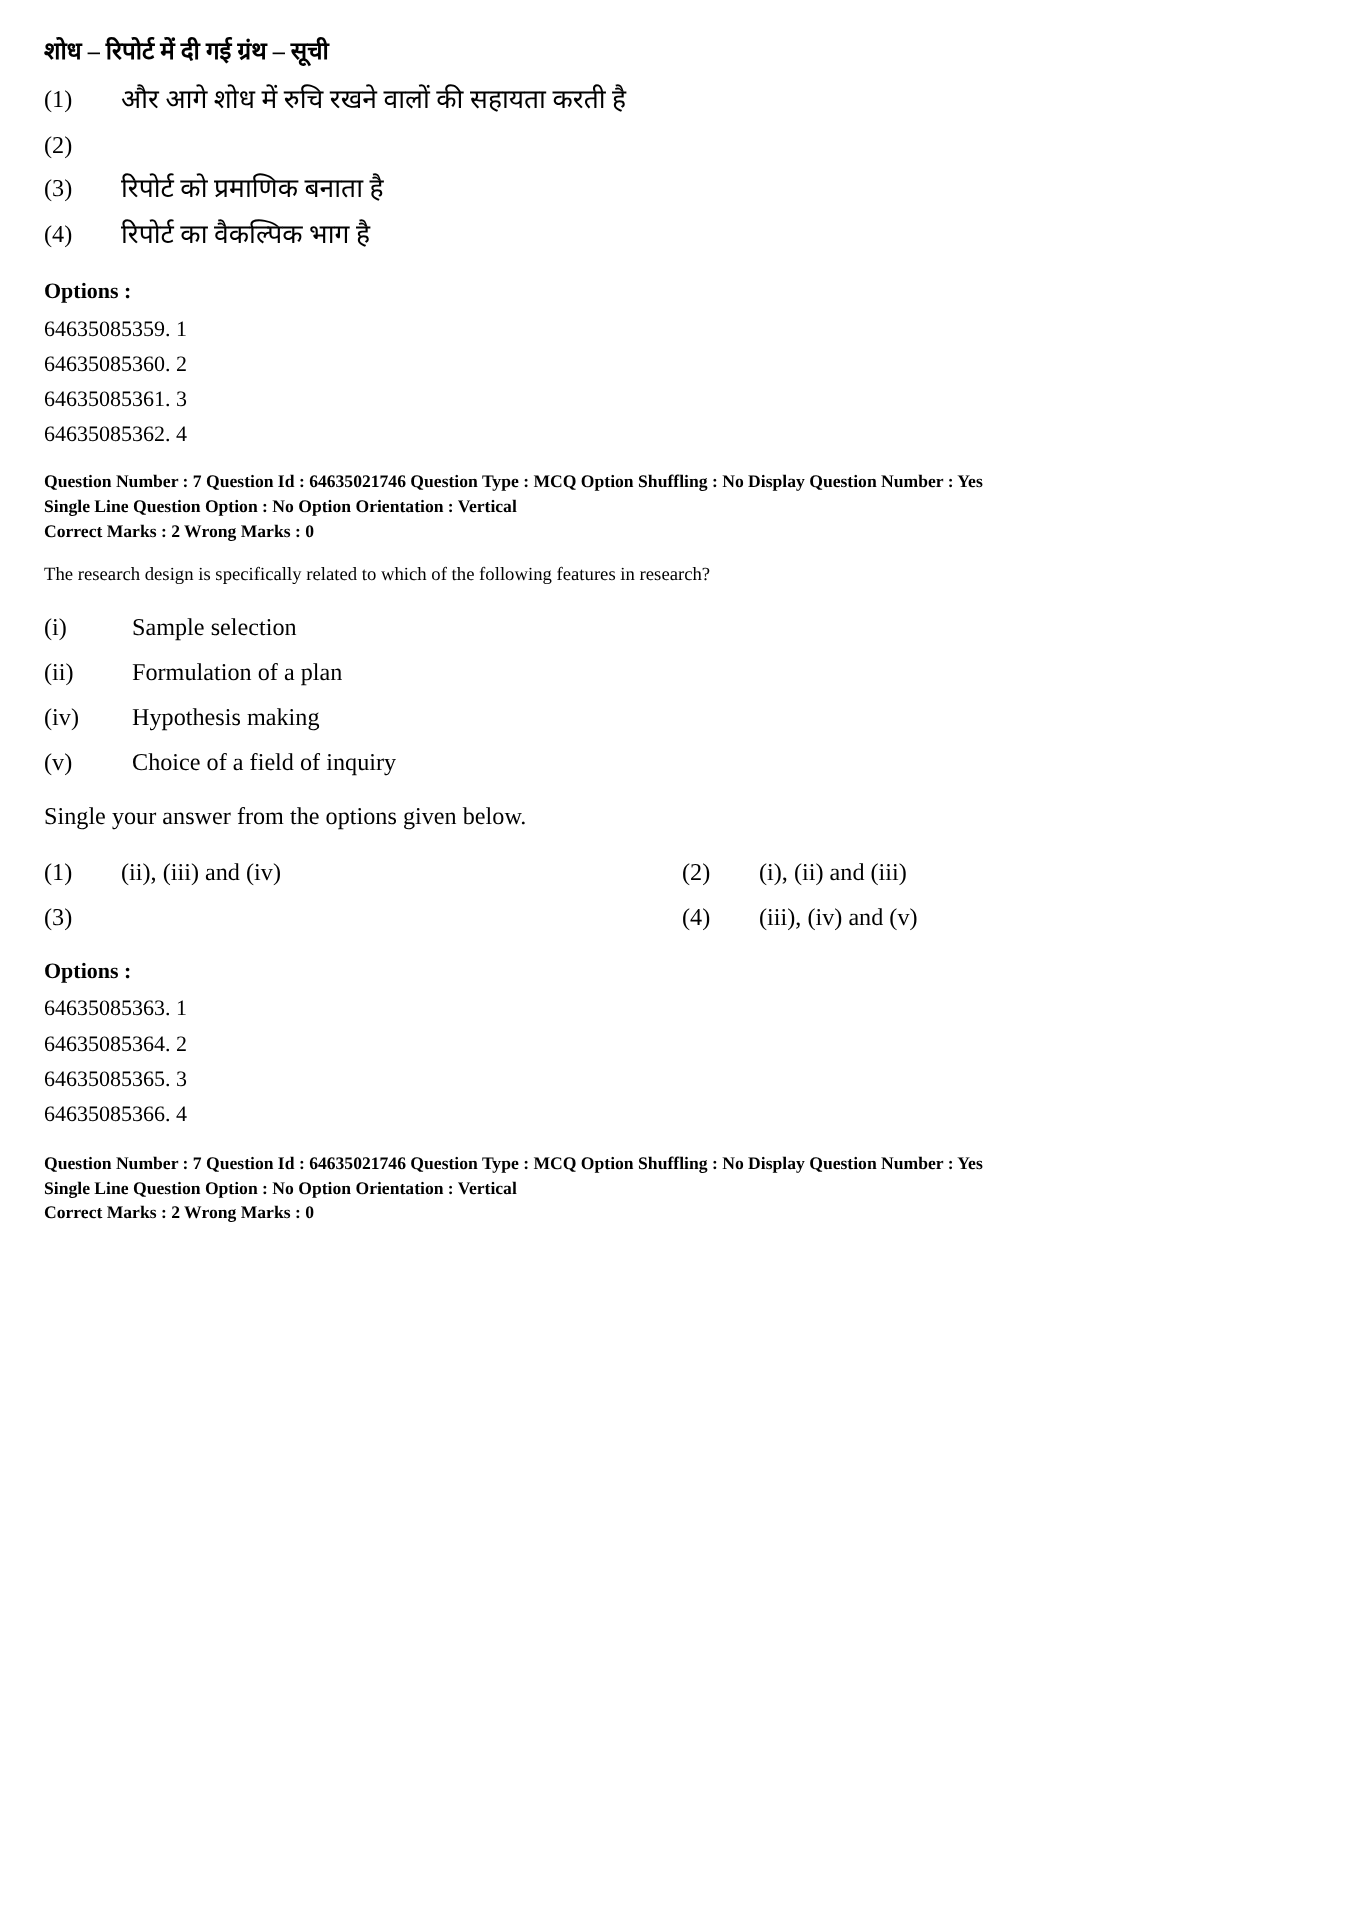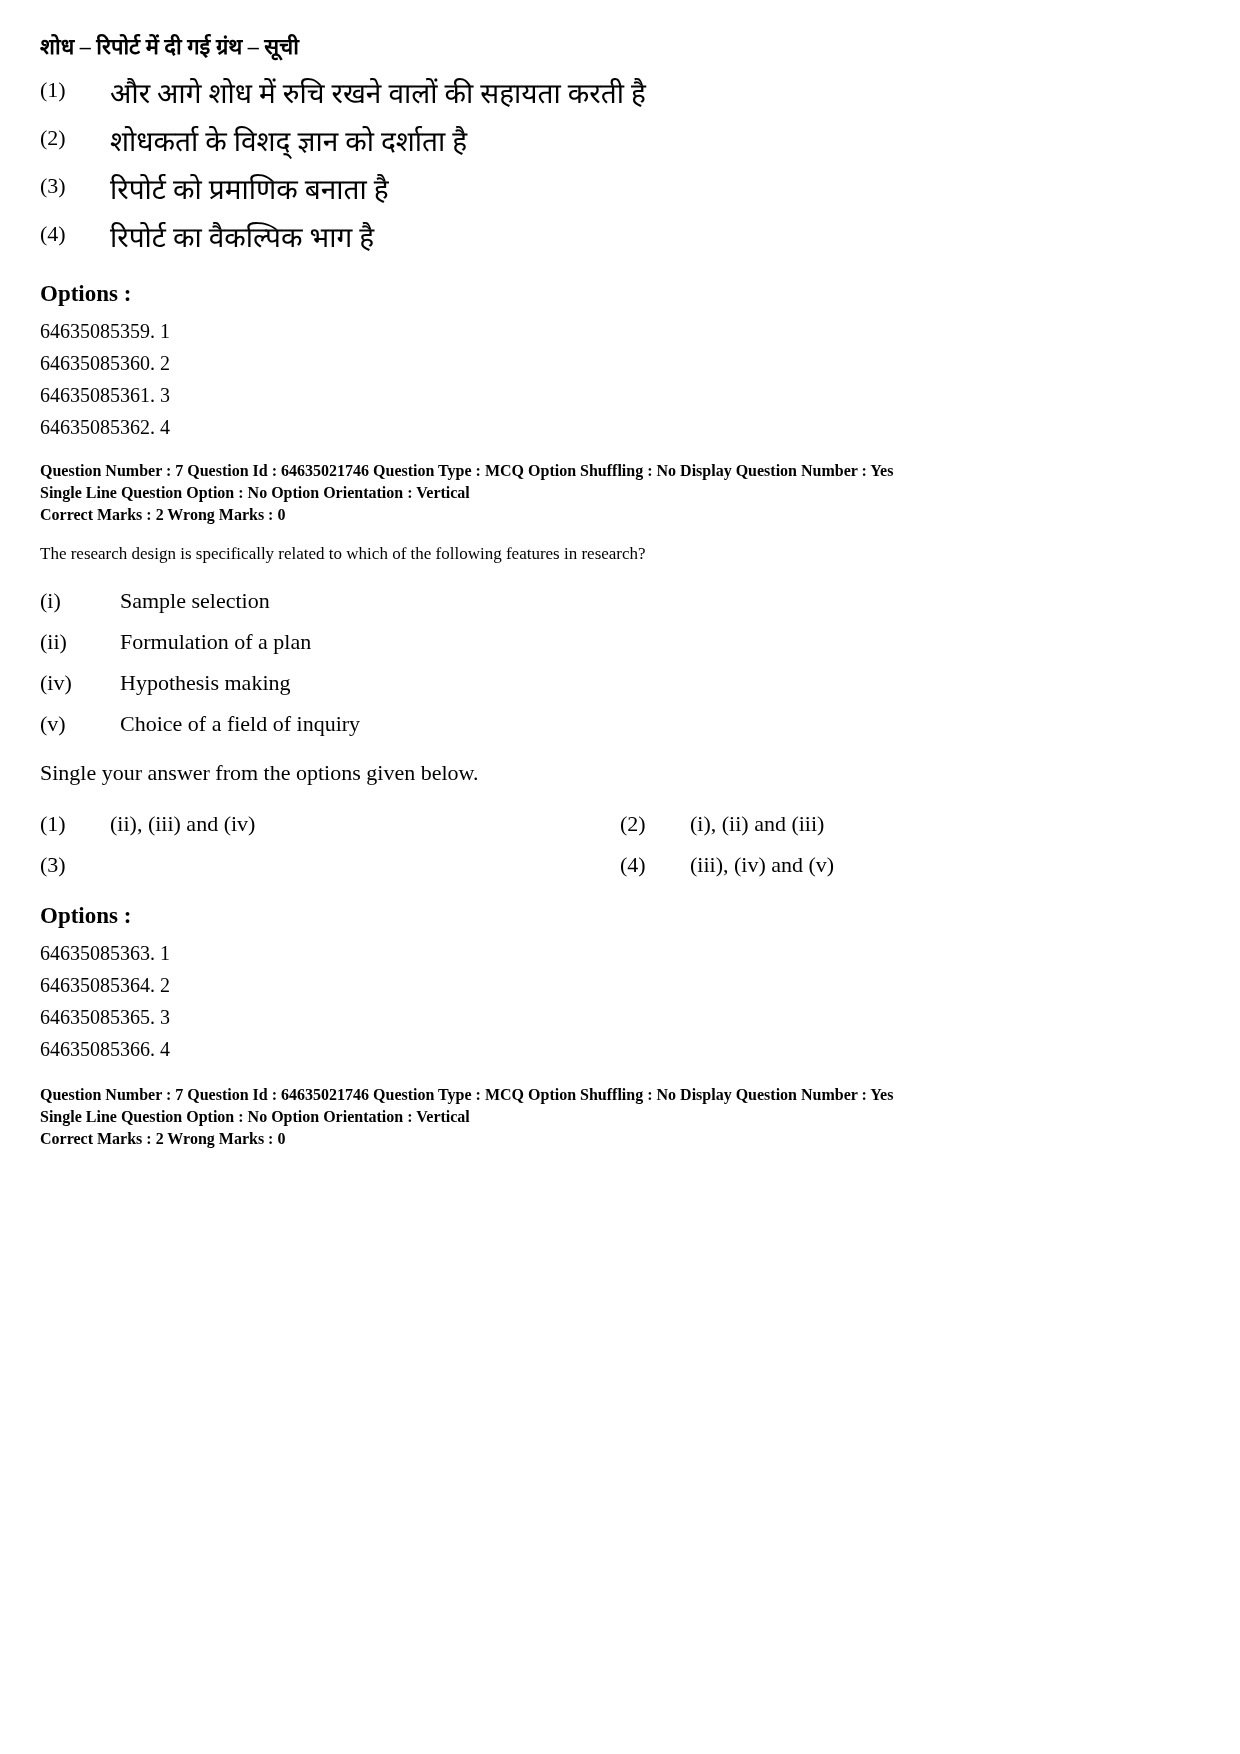--- a/index.html
+++ b/index.html
@@ -28,25 +28,25 @@
     .option-item {
       display: flex;
       margin-bottom: 6px;
       align-items: flex-start;
     }
     .option-num {
       min-width: 70px;
       font-size: 22px;
     }
     .option-text {
-      font-size: 28px;
+      font-size: 24px;
     }
     .options-label {
       font-weight: bold;
-      font-size: 23px;
+      font-size: 20px;
       margin-top: 14px;
       margin-bottom: 4px;
     }
     .option-code {
       font-size: 20px;
       margin-bottom: 2px;
     }
     .meta-info {
       font-size: 16px;
       font-weight: bold;
@@ -99,21 +99,20 @@
 
 <div class="section">
   <div class="hindi-title">शोध – रिपोर्ट में दी गई ग्रंथ – सूची</div>
 
   <div class="option-item">
     <span class="option-num">(1)</span>
     <span class="option-text">और आगे शोध में रुचि रखने वालों की सहायता करती है</span>
   </div>
   <div class="option-item">
     <span class="option-num">(2)</span>
-    <span class="option-text">शोधकर्ता के विशद् ज्ञान को दर्शाता है</span>
   </div>
   <div class="option-item">
     <span class="option-num">(3)</span>
     <span class="option-text">रिपोर्ट को प्रमाणिक बनाता है</span>
   </div>
   <div class="option-item">
     <span class="option-num">(4)</span>
     <span class="option-text">रिपोर्ट का वैकल्पिक भाग है</span>
   </div>
 

